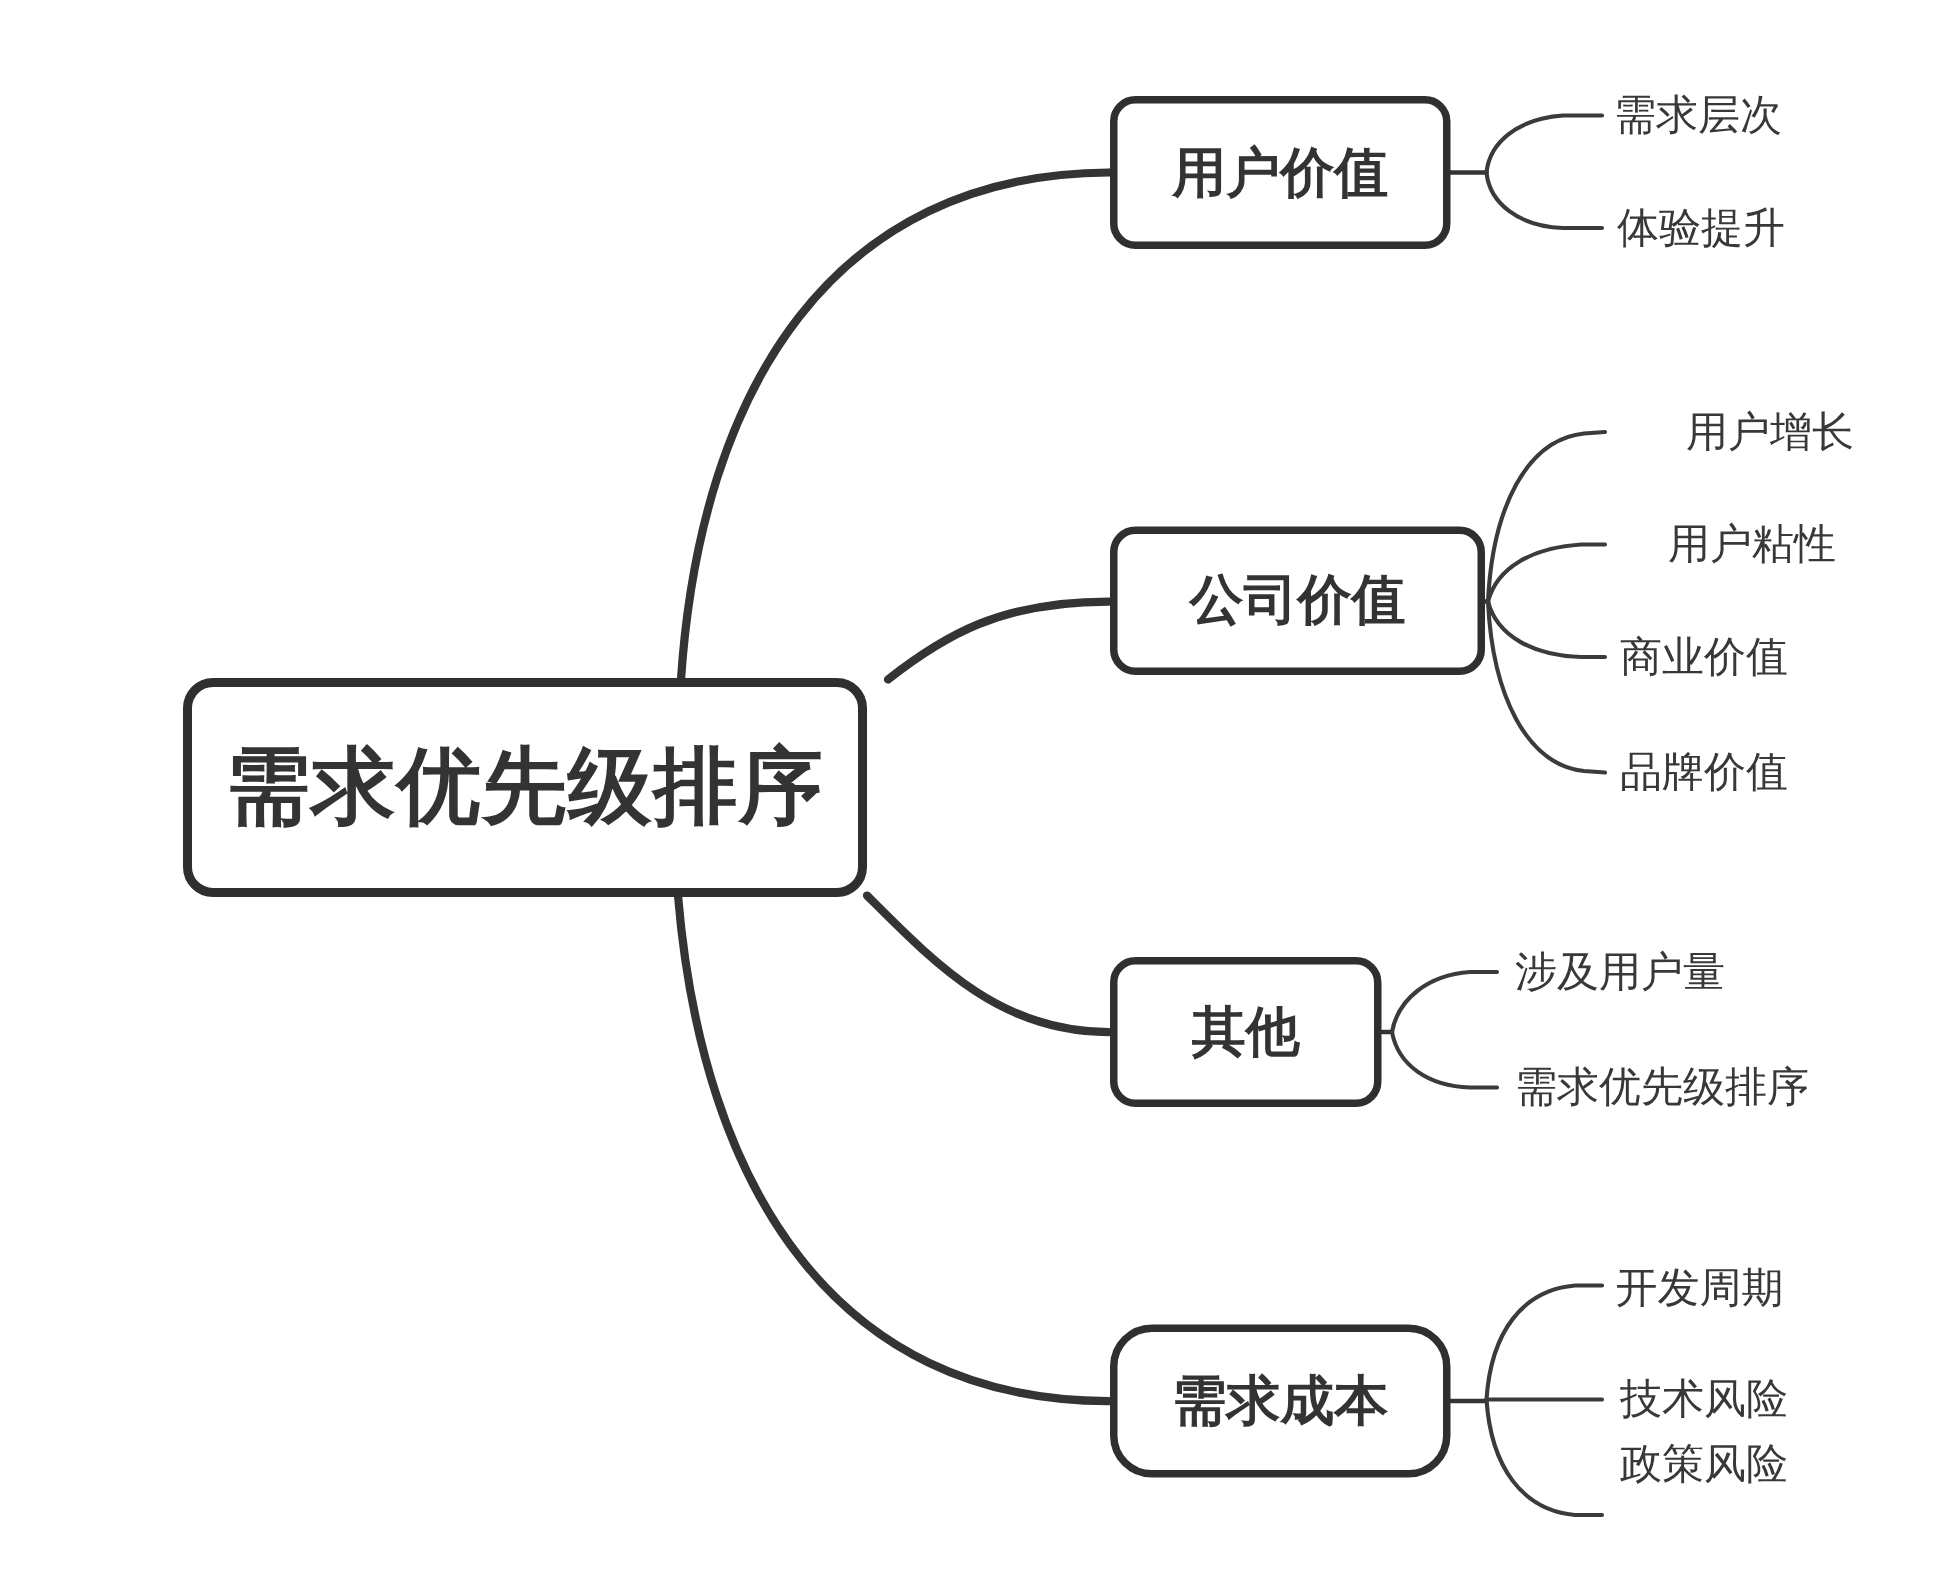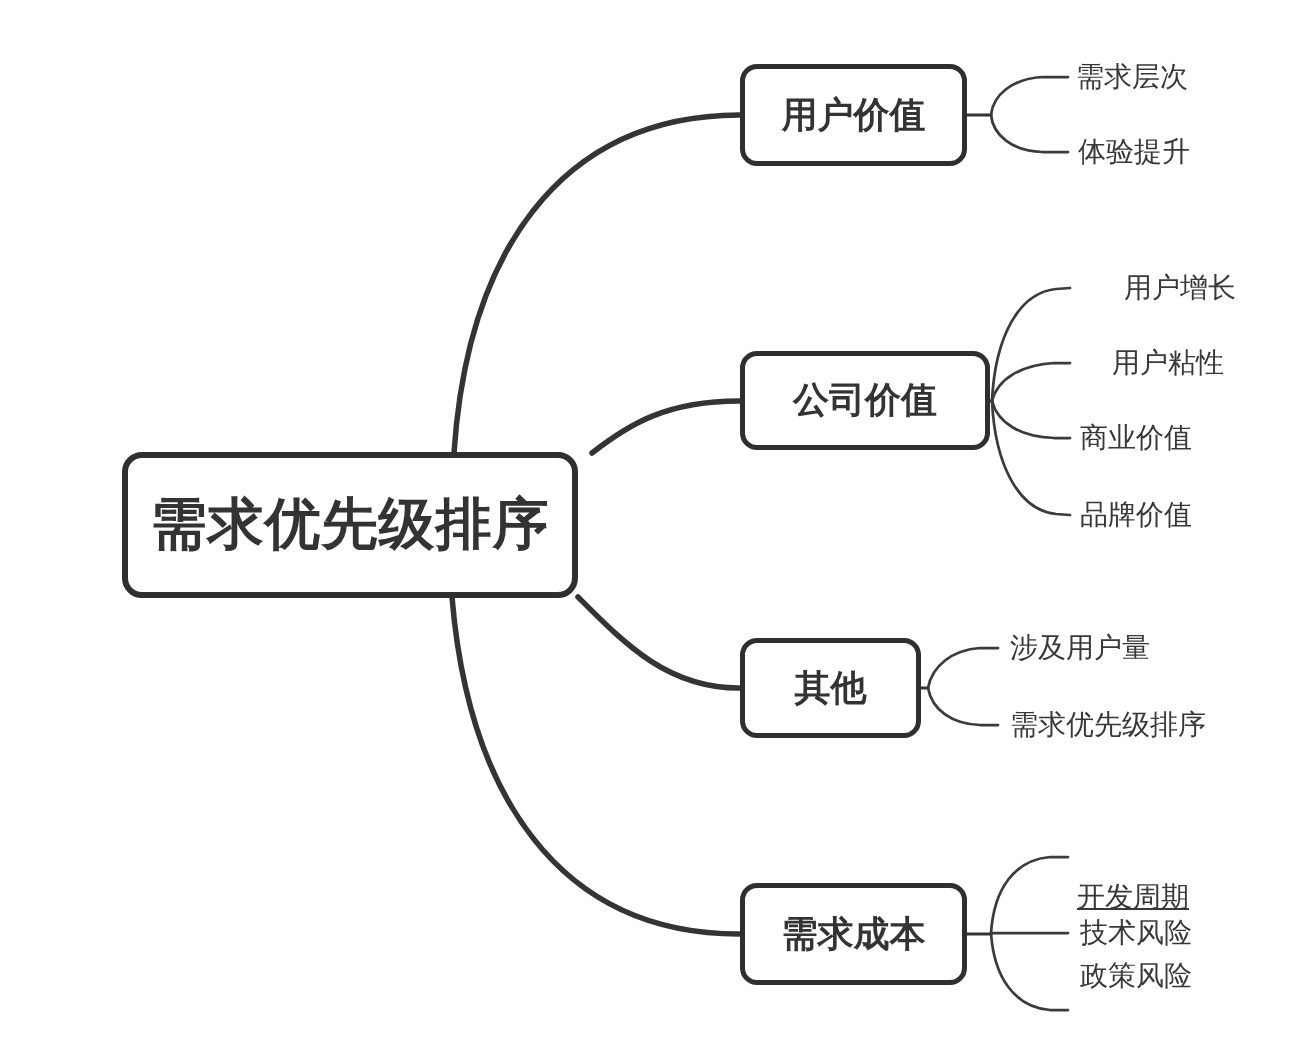--- a/index.html
+++ b/index.html
@@ -29,21 +29,21 @@
   }
   .node.root{
     left:122px;top:452px;width:456px;height:146px;
     border-width:6px;border-radius:20px;
     font-size:56px;letter-spacing:1px;
   }
   .node.branch{font-size:36px;}
   .node.b1{left:740px;top:64px;width:227px;height:102px;}
   .node.b2{left:740px;top:351px;width:250px;height:99px;}
   .node.b3{left:740px;top:638px;width:181px;height:100px;}
-  .node.b4{left:740px;top:883px;width:227px;height:102px;}
+  .node.b4{left:740px;top:883px;width:227px;height:102px;border-radius:28px;}
   .leaf{
     position:absolute;
     transform:translateY(-50%);
     font-size:28px;
     color:#383838;
     white-space:nowrap;
     z-index:2;
   }
 </style>
 </head>
@@ -100,17 +100,17 @@
   <div class="leaf" style="left:1078px;top:152px;">体验提升</div>
 
   <div class="leaf" style="left:1124px;top:288px;">用户增长</div>
   <div class="leaf" style="left:1080px;top:363px;margin-left:32px;">用户粘性</div>
   <div class="leaf" style="left:1080px;top:438px;">商业价值</div>
   <div class="leaf" style="left:1080px;top:515px;">品牌价值</div>
 
   <div class="leaf" style="left:1010px;top:648px;">涉及用户量</div>
   <div class="leaf" style="left:1010px;top:725px;">需求优先级排序</div>
 
-  <div class="leaf" style="left:1077px;top:897px;text-decoration:underline;">开发周期</div>
+  <div class="leaf" style="left:1077px;top:859px;">开发周期</div>
   <div class="leaf" style="left:1080px;top:933px;">技术风险</div>
   <div class="leaf" style="left:1080px;top:976px;">政策风险</div>
 
 </div>
 
 </body></html>

